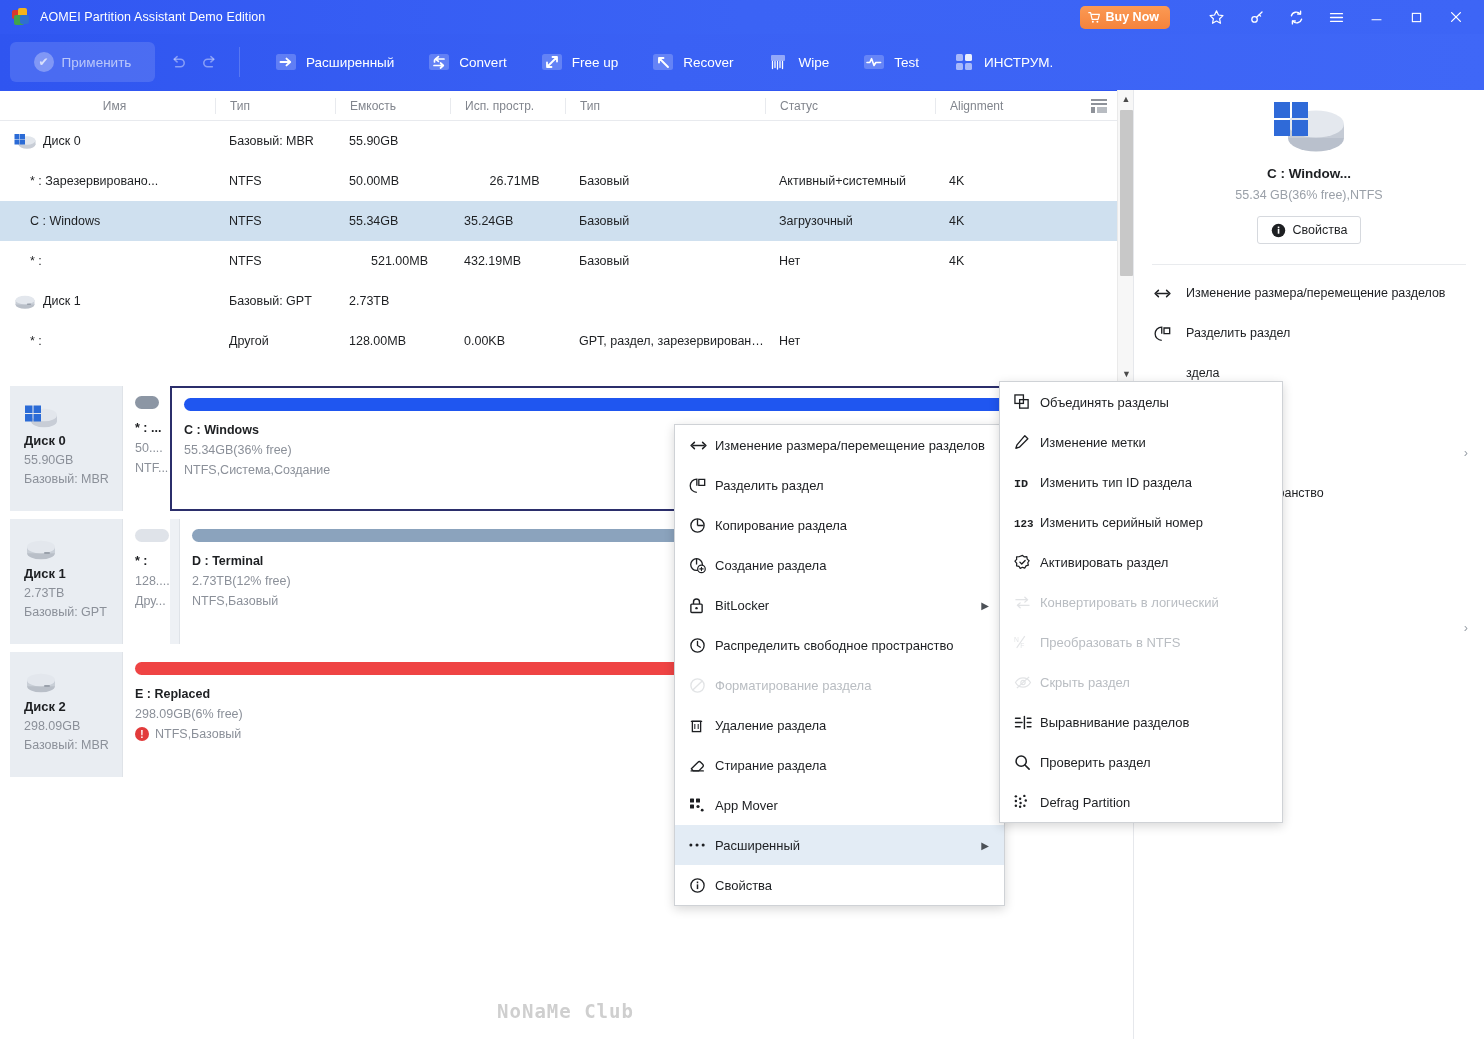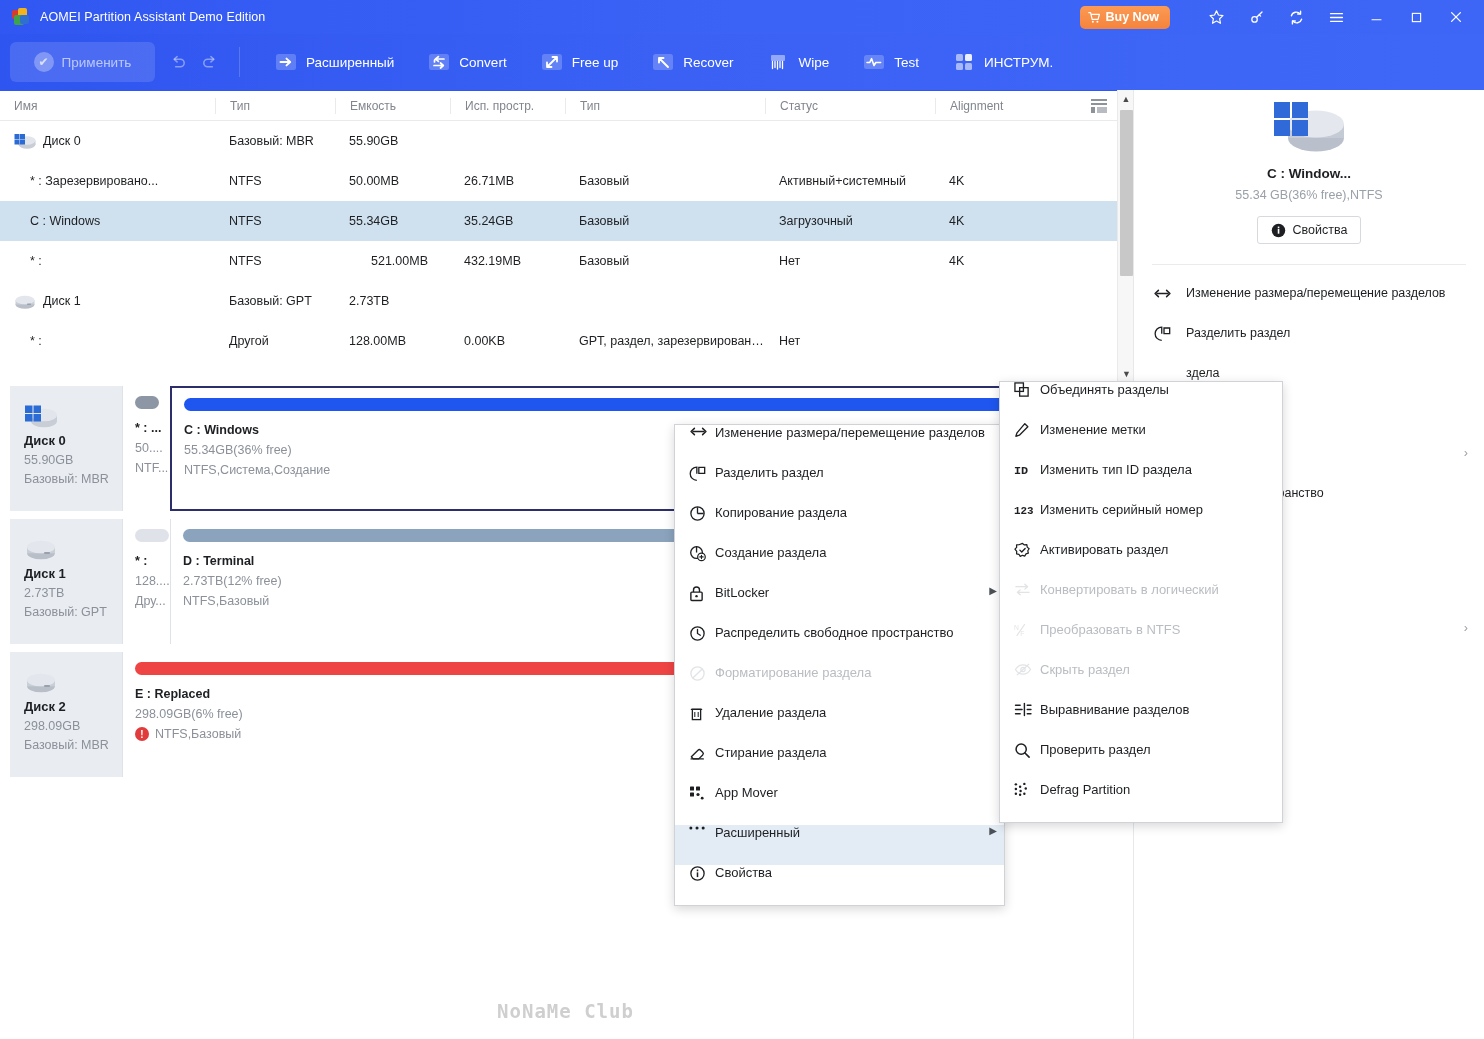--- a/index.html
+++ b/index.html
@@ -136,21 +136,21 @@
   .rp-divider { height:1px; background:#e9ebee; margin: 20px 18px 0 18px; }
   .rp-item { display:flex; align-items:center; gap:14px; height:40px;
     padding: 0 16px 0 18px; font-size:12.5px; color:#1d1f22; cursor:pointer; }
   .rp-item .ri { width:20px; flex:none; display:flex; justify-content:center; }
   .rp-item .chev { margin-left:auto; color:#9aa0a8; }
   .rp-list { margin-top: 8px; }
 
   
   .ctxmenu { position:absolute; background:#ffffff; border:1px solid #cfd2d6;
      box-shadow: 0 3px 10px rgba(0,0,0,.16); z-index: 50; }
-  .ctx-item { display:flex; align-items:flex-start; height:40px; padding:0 7px 0 14px;
+  .ctx-item { display:flex; align-items:center; height:40px; padding:0 15px 0 14px;
      font-size:13px; color:#1d1f22; cursor:pointer; white-space:nowrap; }
   .ctx-item .ci { width:26px; flex:none; display:flex; align-items:center; }
   .ctx-item.disabled { color:#b9bdc2; cursor:default; }
   .ctx-item.hl { background:#e3ecf5; }
   .ctx-item .sub-arrow { margin-left:auto; padding-left:22px; color:#4c5157; font-size:10px;}
   .ctx-item.disabled .ci { opacity:.42; }
 
   #ctx-main { left:674px; top:424px; width:331px; }
   #ctx-sub  { left:999px; top:381px; width:284px; }
 
@@ -308,21 +308,21 @@
               <rect x="12" y="12" width="7" height="7" rx="1.5" fill="rgba(255,255,255,.55)"></rect>
             </svg>
         </span>
         <span>ИНСТРУМ.</span>
       </div>
     </div>
   </div>
 
   <div class="table-wrap">
     <div class="thead">
-      <div class="th" style="width:215px;">Имя</div>
+      <div class="th" style="width:215px;text-align:center;">Имя</div>
       <div class="th" style="width:120px;">Тип</div>
       <div class="th" style="width:115px;">Емкость</div>
       <div class="th" style="width:115px;">Исп. простр.</div>
       <div class="th" style="width:200px;">Тип</div>
       <div class="th" style="width:170px;">Статус</div>
       <div class="th" style="width:146px;">Alignment</div>
       <div class="hdr-opt">
         <svg width="16" height="14" viewBox="0 0 16 14">
             <rect x="0" y="0" width="16" height="2" fill="#8e9299"></rect>
             <rect x="0" y="4" width="16" height="2" fill="#8e9299"></rect>
@@ -355,21 +355,21 @@
         <div class="td" style="width:170px;"></div>
         <div class="td" style="width:146px;"></div>
       </div>
 
       <div class="tr">
         <div class="td name-cell child" style="width:215px;">
             <span>* : Зарезервировано...</span>
           </div>
         <div class="td" style="width:120px;">NTFS</div>
         <div class="td" style="width:115px;">50.00MB</div>
-        <div class="td" style="width:115px;">26.71MB</div>
+        <div class="td" style="width:115px;text-align:center;">26.71MB</div>
         <div class="td" style="width:200px;">Базовый</div>
         <div class="td" style="width:170px;">Активный+системный</div>
         <div class="td" style="width:146px;">4K</div>
       </div>
 
       <div class="tr sel">
         <div class="td name-cell child" style="width:215px;">
             <span>C : Windows</span>
           </div>
         <div class="td" style="width:120px;">NTFS</div>
@@ -484,21 +484,21 @@
         <div class="dk-sub">2.73TB</div>
         <div class="dk-sub">Базовый: GPT</div>
       </div>
       <div class="parts">
         <div class="part" style="width:48px;">
           <div class="bar" style="width:34px;background:#dfe3e9;"></div>
           <div class="p-title">* :</div>
           <div class="p-sub">128....</div>
           <div class="p-sub">Дру...</div>
         </div>
-        <div class="part" style="flex:1;">
+        <div class="part" style="flex:1;margin-left:9px;">
           <div class="bar" style="width:100%;background:#8ba3bd;"></div>
           <div class="p-title">D : Terminal</div>
           <div class="p-sub">2.73TB(12% free)</div>
           <div class="p-sub">NTFS,Базовый</div>
         </div>
       </div>
     </div>
 
     <div class="disk-row">
       <div class="disk-head">

